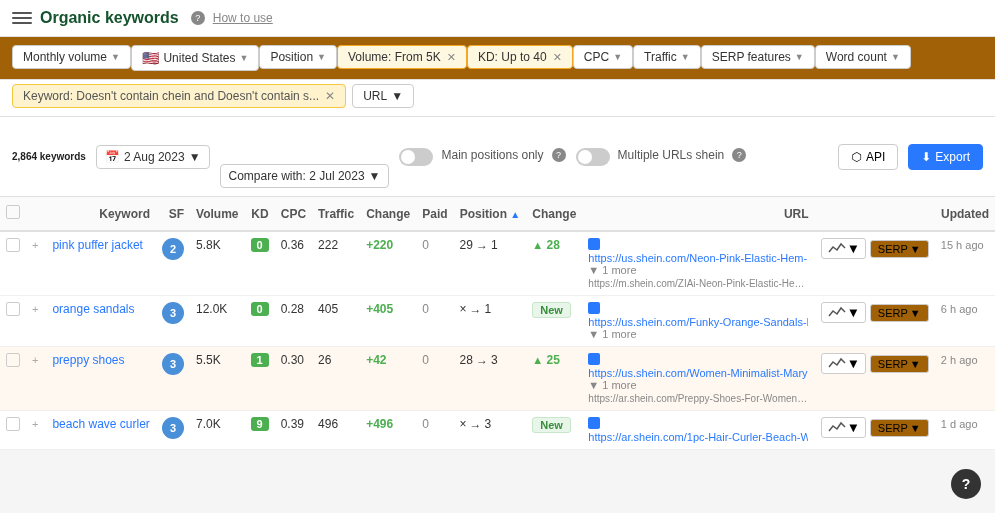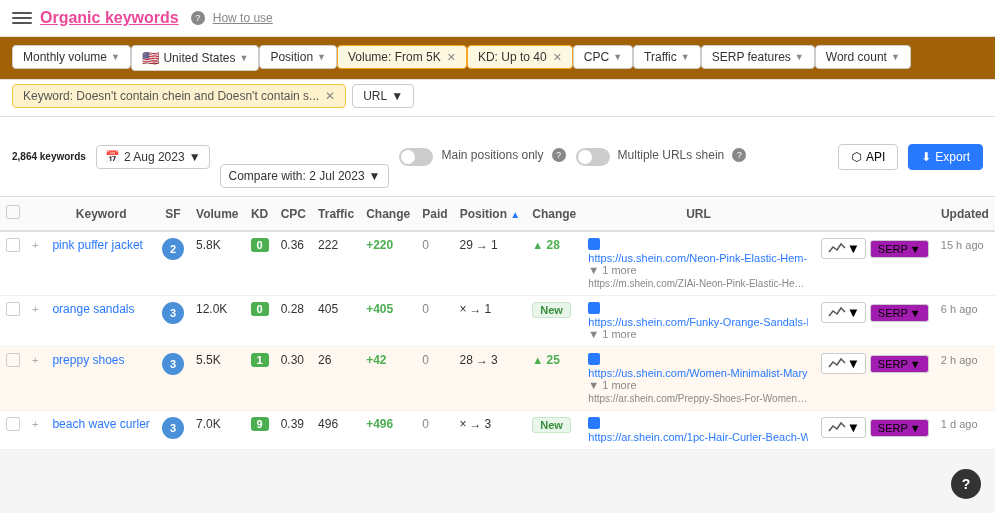--- a/index.html
+++ b/index.html
@@ -1,21 +1,21 @@
 <!DOCTYPE html>
 <html><head>
   <meta charset="utf-8">
   <style>
     * { box-sizing: border-box; margin: 0; padding: 0; }
     body { font-family: Arial, sans-serif; font-size: 13px; background: #f5f5f5; color: #333; width: 995px; }
 
     .header { display: flex; align-items: center; padding: 8px 12px; background: #fff; border-bottom: 1px solid #e0e0e0; gap: 8px; }
     .header-icon { width: 20px; height: 20px; display: flex; flex-direction: column; gap: 3px; justify-content: center; cursor: pointer; }
     .header-icon span { display: block; height: 2px; background: #555; border-radius: 1px; }
-    .header-title { font-size: 16px; font-weight: bold; color: #ec4899; text-decoration: underline; }
+    .header-title { font-size: 16px; font-weight: bold; color: #14532d; }
 
     .filters-row { display: flex; flex-wrap: wrap; gap: 0; padding: 8px 12px; background: #a16207; border-bottom: 1px solid #e0e0e0; align-items: flex-start; }
     .filter-btn { display: flex; align-items: center; gap: 4px; padding: 4px 10px; border: 1px solid #ccc; border-radius: 4px; background: #fff; cursor: pointer; font-size: 12px; color: #333; }
     .filter-btn .arrow { font-size: 9px; color: #888; }
     .filter-active { background: #fff8e1; border-color: #f5a623; }
     .filter-close { cursor: pointer; color: #888; font-size: 11px; margin-left: 2px; }
     .flag-icon { font-size: 14px; }
 
     .keyword-filter-row { display: flex; align-items: center; gap: 6px; padding: 4px 12px 8px; background: #fff; border-bottom: 1px solid #e0e0e0; }
     .keyword-filter-tag { display: flex; align-items: center; gap: 6px; padding: 4px 10px; background: #fff3cd; border: 1px solid #f5c842; border-radius: 4px; font-size: 12px; color: #555; }
@@ -28,36 +28,36 @@
     .compare-btn { display: flex; align-items: center; gap: 4px; padding: 4px 8px; border: 1px solid #ccc; border-radius: 4px; background: #fff; cursor: pointer; font-size: 12px; margin-top: 39px; }
     .toggle-wrap { display: flex; align-items: flex-start; gap: 8px; font-size: 12px; color: #555; }
     .toggle { width: 34px; height: 18px; background: #ccc; border-radius: 9px; position: relative; cursor: pointer; }
     .toggle-knob { width: 14px; height: 14px; background: #fff; border-radius: 50%; position: absolute; top: 2px; left: 2px; transition: left 0.2s; }
     .spacer { flex: 1; }
     .api-btn, .export-btn { display: flex; align-items: center; gap: 4px; padding: 5px 12px; border: 1px solid #ccc; border-radius: 4px; background: #fff; cursor: pointer; font-size: 12px; }
     .export-btn { background: #2979ff; color: #fff; border-color: #2979ff; }
 
     .table-wrap { background: #fff; overflow-x: auto; }
     table { width: 100%; border-collapse: collapse; font-size: 12px; }
-    thead th { padding: 8px 6px; text-align: center; border-bottom: 2px solid #e0e0e0; color: #555; font-weight: 600; white-space: nowrap; background: #fafafa; }
+    thead th { padding: 8px 6px; text-align: right; border-bottom: 2px solid #e0e0e0; color: #555; font-weight: 600; white-space: nowrap; background: #fafafa; }
     tbody tr { border-bottom: 1px solid #f0f0f0; }
     td { padding: 6px 6px; vertical-align: top; }
     .keyword-link { color: #2979ff; text-decoration: none; cursor: pointer; }
     .sf-badge { width: 22px; height: 22px; background: #4a90d9; color: #fff; border-radius: 50%; display: flex; align-items: center; justify-content: center; font-size: 11px; font-weight: bold; }
     .kd-badge { display: inline-block; padding: 1px 6px; border-radius: 3px; color: #fff; font-size: 11px; font-weight: bold; }
     .kd-green { background: #4caf50; }
     .volume { font-weight: 500; }
     .change-pos { color: #4caf50; font-weight: bold; }
     .position-arrow { color: #4caf50; font-size: 11px; }
     .new-badge { display: inline-block; padding: 1px 7px; background: #e8f5e9; color: #388e3c; border: 1px solid #c8e6c9; border-radius: 3px; font-size: 11px; font-weight: bold; }
     .url-cell { font-size: 11px; color: #2979ff; max-width: 220px; overflow: hidden; }
     .url-line { white-space: nowrap; overflow: hidden; text-overflow: ellipsis; max-width: 220px; color: #2979ff; cursor: pointer; }
     .url-more { color: #888; font-size: 11px; }
     .url-secondary { color: #888; font-size: 10px; max-width: 220px; white-space: nowrap; overflow: hidden; text-overflow: ellipsis; margin-top: 2px; }
-    .serp-btn { display: flex; align-items: center; gap: 2px; padding: 2px 7px; border: 1px solid #ccc; border-radius: 3px; background: #a21caf; cursor: pointer; font-size: 11px; white-space: nowrap; }
+    .serp-btn { display: flex; align-items: center; gap: 2px; padding: 2px 7px; border: 1px solid #ccc; border-radius: 3px; background: #a16207; cursor: pointer; font-size: 11px; white-space: nowrap; }
     .trend-btn { display: flex; align-items: center; padding: 2px 5px; border: 1px solid #ccc; border-radius: 3px; background: #fff; cursor: pointer; }
     .action-cell { display: flex; align-items: center; gap: 4px; white-space: nowrap; }
     .updated { color: #888; font-size: 11px; white-space: nowrap; }
     .pos-flow { display: flex; align-items: center; gap: 3px; white-space: nowrap; font-size: 12px; }
     .paid-col { color: #888; }
     .help-icon { width: 14px; height: 14px; border-radius: 50%; background: #888; color: #fff; font-size: 9px; display: inline-flex; align-items: center; justify-content: center; cursor: pointer; }
     .checkbox { width: 14px; height: 14px; border: 1px solid #ccc; border-radius: 2px; cursor: pointer; display: inline-block; }
     .expand-btn { color: #aaa; cursor: pointer; font-size: 11px; margin-right: 2px; }
     .url-favicon { width: 12px; height: 12px; background: #2979ff; border-radius: 2px; display: inline-block; margin-right: 2px; }
     .bottom-help { position: fixed; bottom: 14px; right: 14px; width: 30px; height: 30px; background: #333; color: #fff; border-radius: 50%; display: flex; align-items: center; justify-content: center; font-weight: bold; cursor: pointer; font-size: 14px; }

